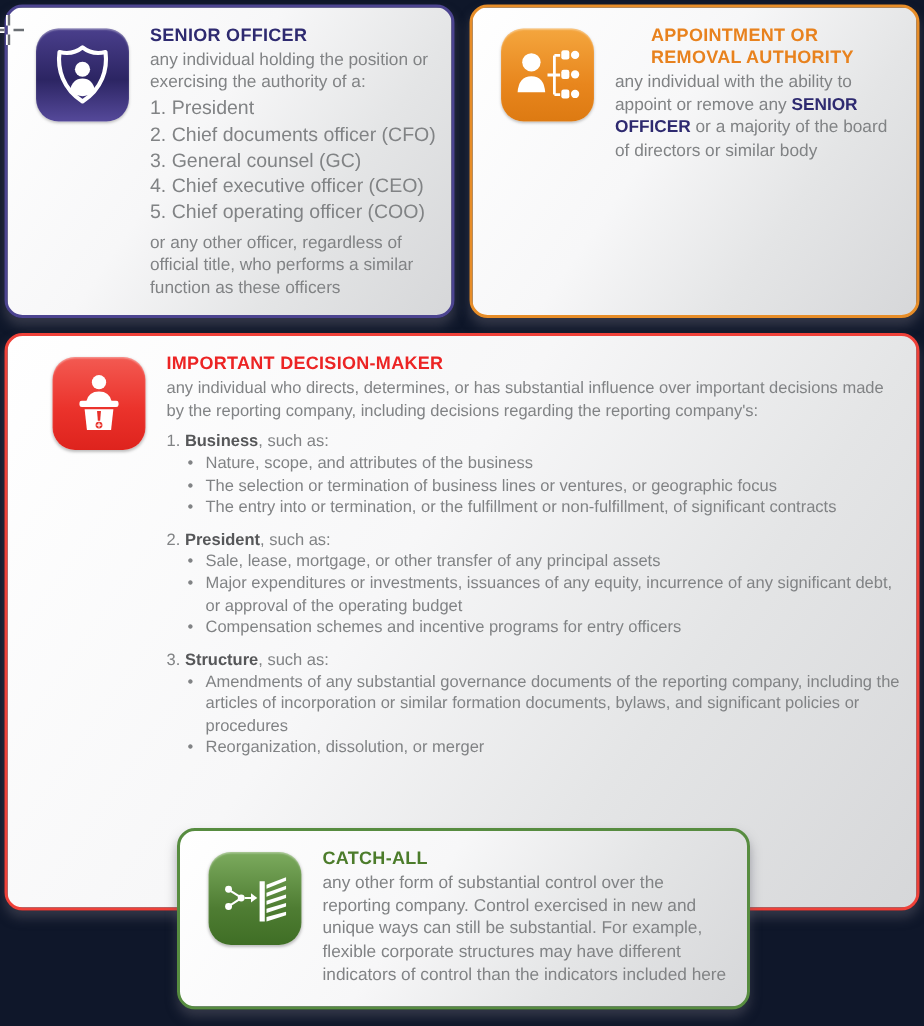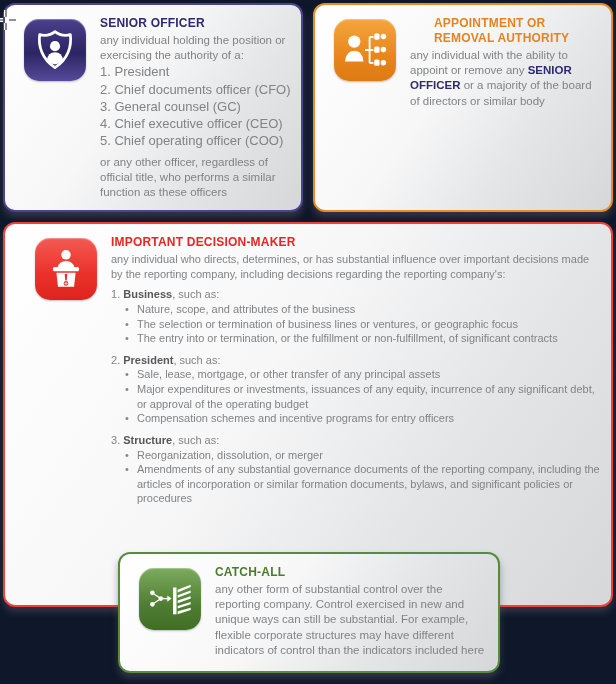--- a/index.html
+++ b/index.html
@@ -141,22 +141,22 @@
           <span class="sec-head"><span class="sec-label">President</span><span>, such as:</span></span>
           <ul class="bullets">
             <li>Sale, lease, mortgage, or other transfer of any principal assets</li>
             <li>Major expenditures or investments, issuances of any equity, incurrence of any significant debt, or approval of the operating budget</li>
             <li>Compensation schemes and incentive programs for entry officers</li>
           </ul>
         </li>
         <li>
           <span class="sec-head"><span class="sec-label">Structure</span><span>, such as:</span></span>
           <ul class="bullets">
+            <li>Amendments of any substantial governance documents of the reporting company, including the articles of incorporation or similar formation documents, bylaws, and significant policies or procedures</li>
             <li>Reorganization, dissolution, or merger</li>
-            <li>Amendments of any substantial governance documents of the reporting company, including the articles of incorporation or similar formation documents, bylaws, and significant policies or procedures</li>
           </ul>
         </li>
       </ol>
     </div>
   </section>
 
   <section class="card card--green">
     <div class="tile tile--green">
       <svg width="46" height="46" viewBox="0 0 60 60">
         <circle cx="7" cy="22" r="3" fill="#ffffff"></circle>

